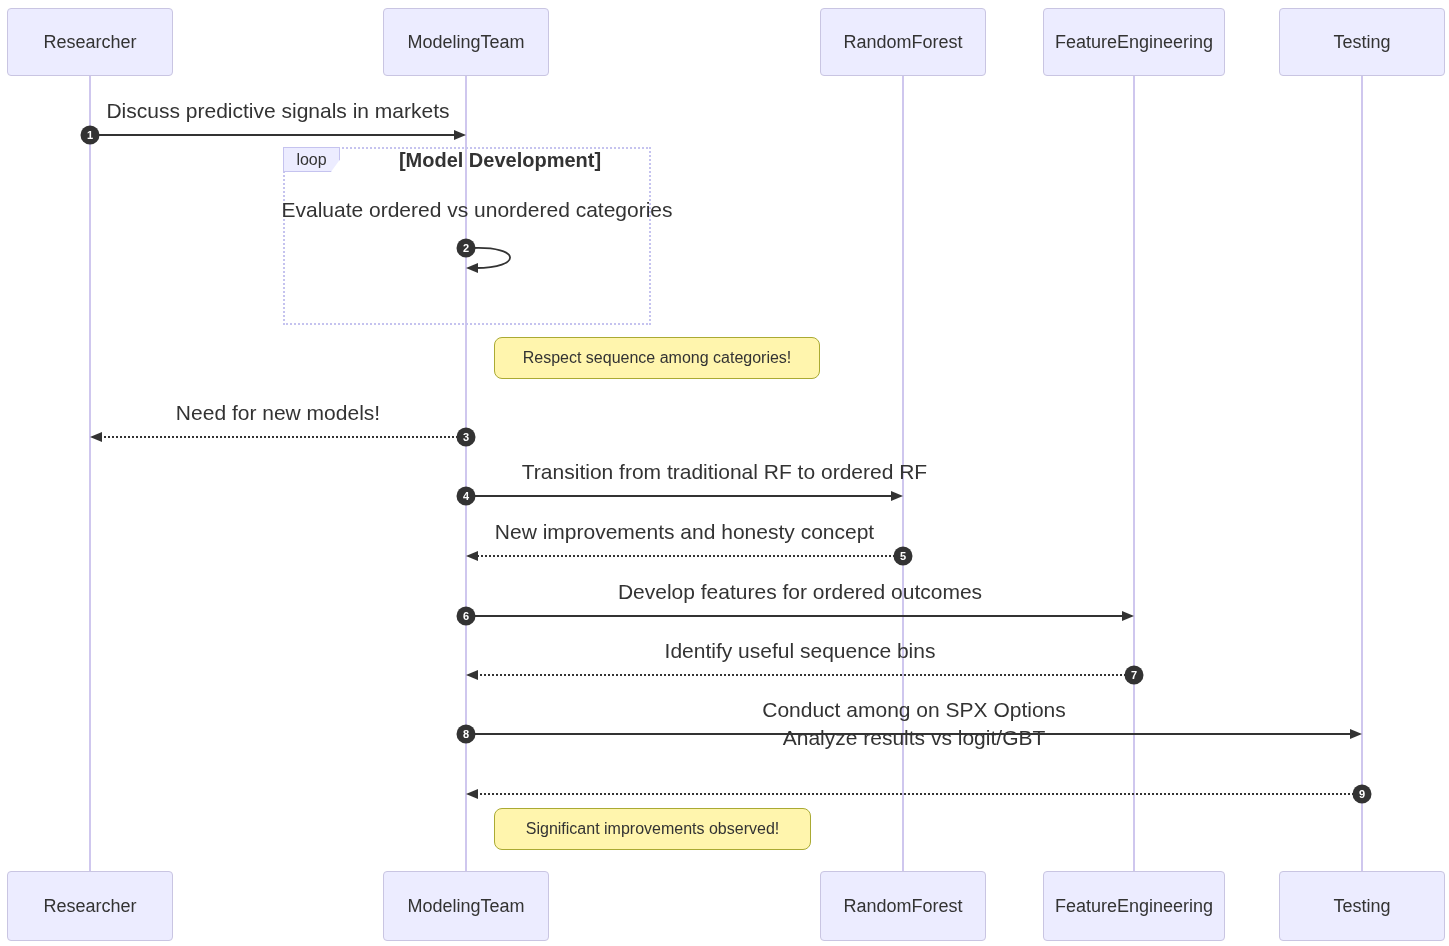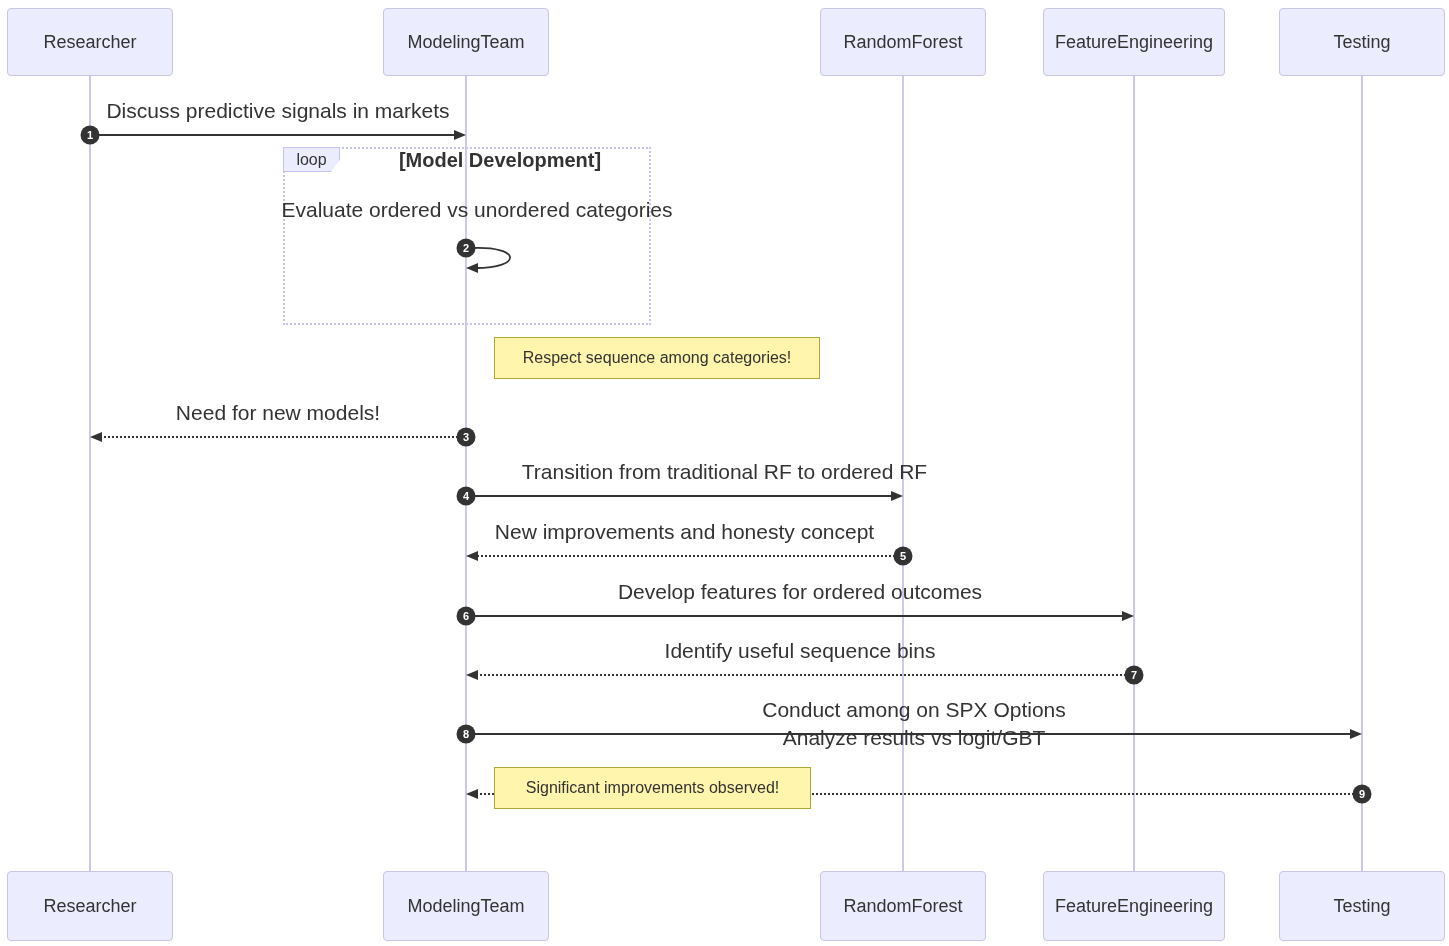--- a/index.html
+++ b/index.html
@@ -24,21 +24,21 @@
   .arrow-l { width: 0; height: 0; border-top: 5px solid transparent;
     border-bottom: 5px solid transparent; border-right: 12px solid var(--msg); z-index: 2; }
   .num {
     width: 19px; height: 19px; border-radius: 50%; background: var(--num-fill);
     color: var(--num-text); font-size: 11px; font-weight: bold; text-align: center;
     line-height: 19px; transform: translate(-50%, -50%); z-index: 4;
   }
   .note {
     background: var(--note-fill); border: 1px solid var(--note-border);
     display: flex; align-items: center; justify-content: center;
-    font-size: 16px; color: var(--text); z-index: 3; border-radius: 0;
+    font-size: 16px; color: var(--text); z-index: 3; border-radius: 8px;
     box-sizing: border-box;
   }
   .loop-frame { border: 2px dotted var(--loop-border); z-index: 1; box-sizing: border-box; }
   .loop-label {
     background: var(--loop-label-fill); border: 1px solid var(--loop-border);
     clip-path: polygon(0 0, 100% 0, 100% 50%, 84% 100%, 0 100%);
     font-size: 16px; text-align: center; color: var(--text); z-index: 2;
     box-sizing: border-box;
   }
   .loop-title { font-size: 20px; font-weight: 600; color: var(--text);
@@ -100,14 +100,14 @@
     <div class="abs num" style="left: 1134px; top: 675px;">7</div>
     <div class="abs line-solid" style="left: 466px; top: 733px; width: 893px; height: 0px;"></div>
     <div class="abs arrow-r" style="left: 1350px; top: 729px;"></div>
     <div class="abs msg-text" style="left: 914px; top: 700px;">Conduct among on SPX Options</div>
     <div class="abs num" style="left: 466px; top: 734px;">8</div>
     <div class="abs line-dashed" style="left: 469px; top: 793px; width: 893px; height: 0px;"></div>
     <div class="abs arrow-l" style="left: 466px; top: 789px;"></div>
     <div class="abs msg-text" style="left: 914px; top: 728px;">Analyze results vs logit/GBT</div>
     <div class="abs num" style="left: 1362px; top: 794px;">9</div>
     <div class="abs note" style="left: 494px; top: 337px; width: 326px; height: 42px;">Respect sequence among categories!</div>
-    <div class="abs note" style="left: 494px; top: 767px; width: 317px; height: 42px;">Significant improvements observed!</div>
+    <div class="abs note" style="left: 494px; top: 808px; width: 317px; height: 42px;">Significant improvements observed!</div>
   </div>
 
 </body></html>

